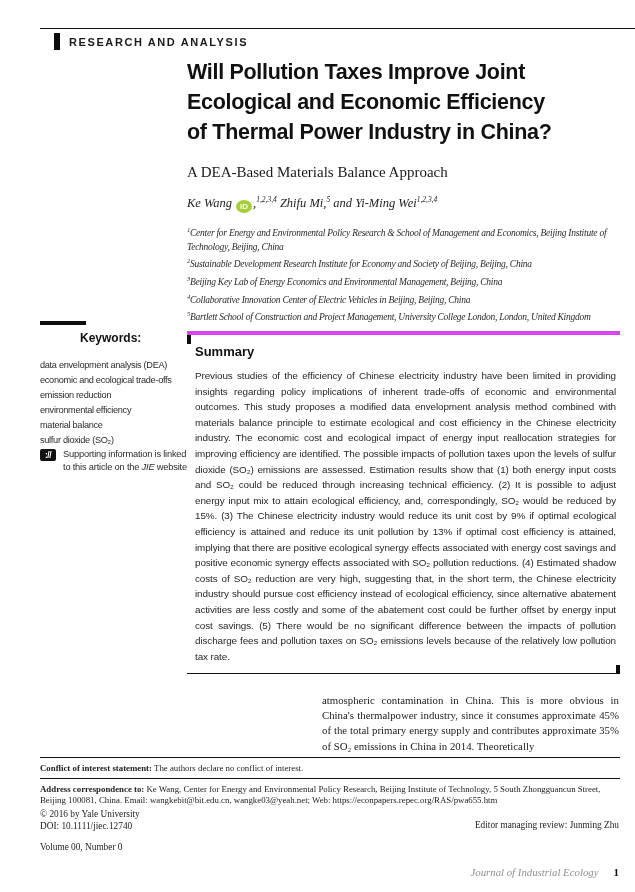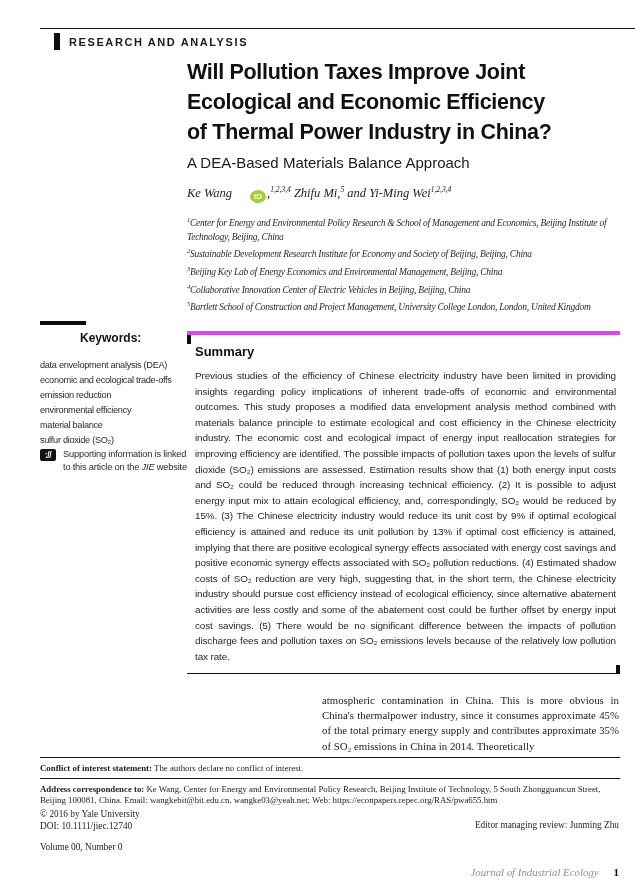--- a/index.html
+++ b/index.html
@@ -14,27 +14,27 @@
 
   
   .top-rule { position: absolute; top: 28px; left: 40px; right: 0; height: 1px; background: #111; }
   .section-label { position: absolute; top: 33px; left: 40px; display: flex; align-items: center; margin-left: 14px; }
   .section-bar { width: 6px; height: 17px; background: #0d0d0d; margin-right: 9px; }
   .section-text { font-size: 11px; font-weight: bold; letter-spacing: 1.6px; color: #1a1a1a; }
 
   
   .title-block { position: absolute; left: 187px; top: 57px; width: 448px; }
   .title-line { font-size: 21.5px; font-weight: bold; line-height: 30px; letter-spacing: -0.3px; color: #111; }
-  .subtitle { margin-top: 7px; font-size: 15px; color: #1a1a1a; }
+  .subtitle { margin-top: 17px; font-size: 15px; color: #1a1a1a; font-family: Liberation Serif, serif; }
   .authors { margin-top: 14px; font-family: "Liberation Serif", serif; font-style: italic; font-size: 12.5px; color: #222; }
   .authors sup { font-size: 7.5px; }
   .orcid-badge {
     display: inline-block; width: 16px; height: 13px; border-radius: 50%;
     background: #A6CE39; color: #fff; font-style: normal; font-weight: bold;
-    font-size: 8px; line-height: 13px; text-align: center; margin: 0 1px 0 18px;
+    font-size: 8px; line-height: 13px; text-align: center; margin: 0 1px 0 4px;
     font-family: "Liberation Sans", sans-serif; vertical-align: -2px;
   }
   .affiliations { margin-top: 10px; font-family: "Liberation Serif", serif; font-style: italic; font-size: 9.5px; line-height: 13.5px; letter-spacing: -0.25px; color: #2a2a2a; }
   .affiliation sup { font-size: 6.5px; }
 
   
   .keywords { position: absolute; left: 40px; top: 321px; width: 146px; }
   .kw-bar { width: 46px; height: 4px; background: #0d0d0d; margin-bottom: 6px; }
   .kw-heading { font-size: 12px; font-weight: bold; margin-bottom: 13px; color: #111; padding-left: 40px; }
   .kw-item { font-size: 9.2px; line-height: 15px; letter-spacing: -0.3px; color: #2b2b2b; white-space: nowrap; }

